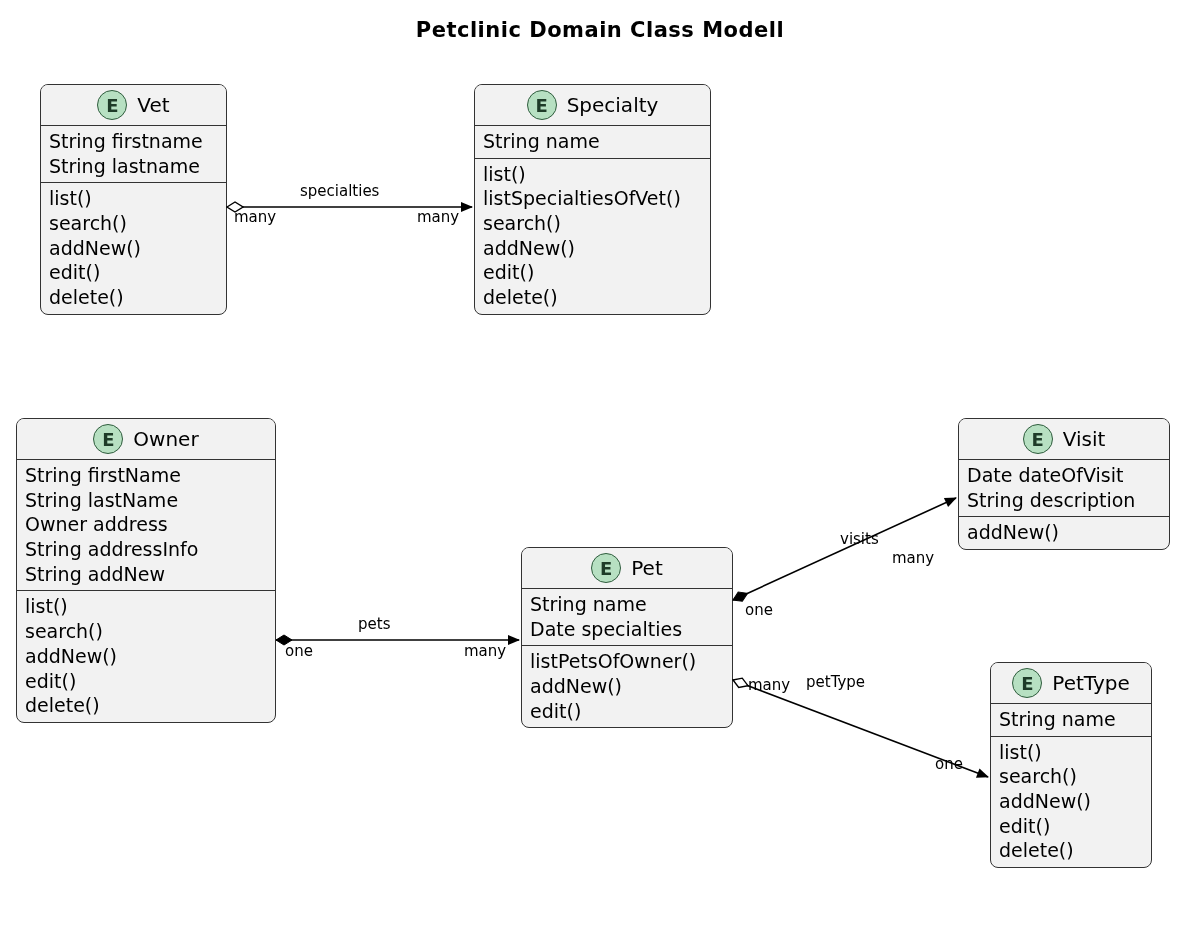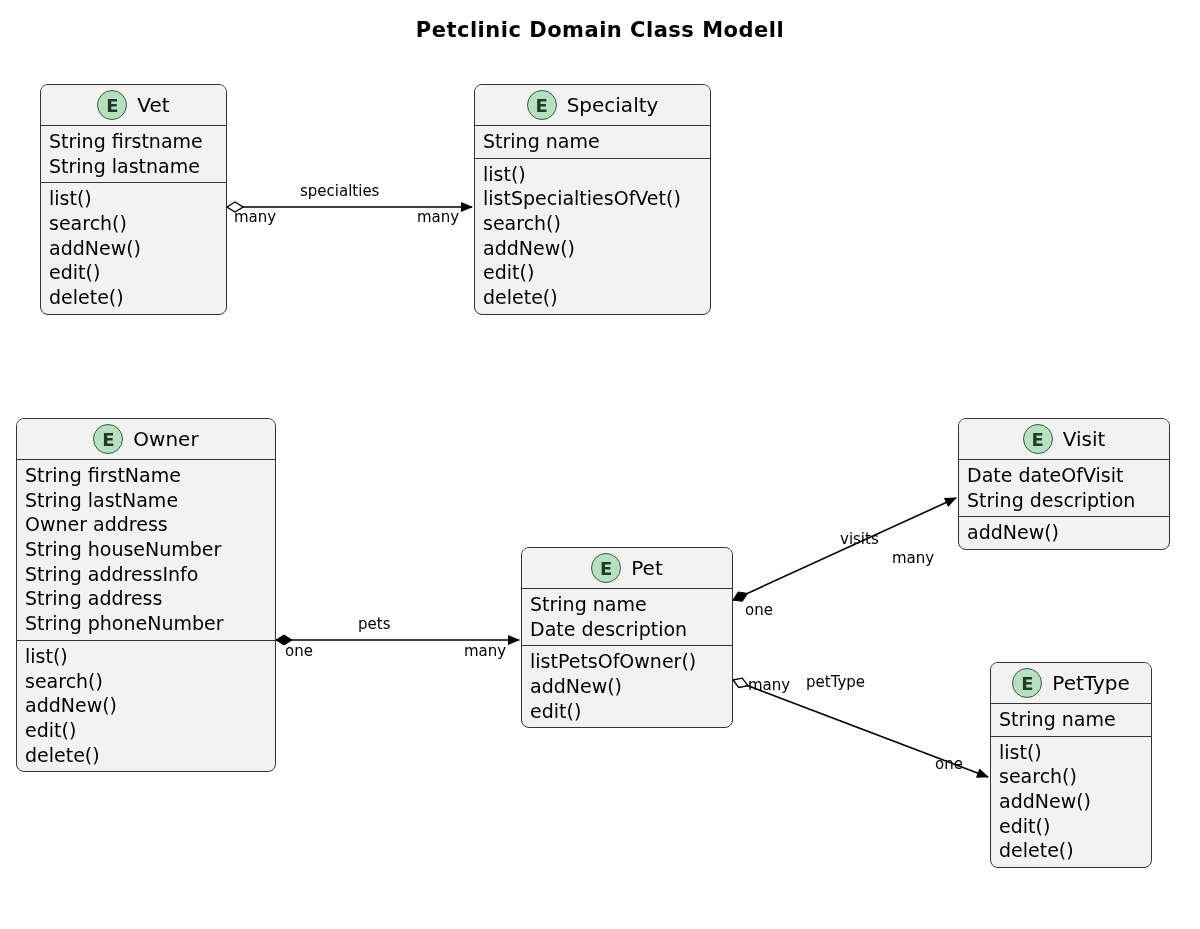--- a/index.html
+++ b/index.html
@@ -127,42 +127,40 @@
 
   <div class="entity" style="left:16px; top:418px; width:258px;">
     <div class="entity-header">
       <span class="e-badge">E</span>
       <span>Owner</span>
     </div>
     <div class="entity-section">
       <div>String firstName</div>
       <div>String lastName</div>
       <div>Owner address</div>
-      <div>String houseNumber</div>
       <div>String addressInfo</div>
-      <div>String address</div>
-      <div>String phoneNumber</div>
+      <div>String addNew</div>
     </div>
     <div class="entity-section">
       <div>list()</div>
       <div>search()</div>
       <div>addNew()</div>
       <div>edit()</div>
       <div>delete()</div>
     </div>
   </div>
 
   <div class="entity" style="left:521px; top:547px; width:210px;">
     <div class="entity-header">
       <span class="e-badge">E</span>
       <span>Pet</span>
     </div>
     <div class="entity-section">
       <div>String name</div>
-      <div>Date description</div>
+      <div>Date specialties</div>
     </div>
     <div class="entity-section">
       <div>listPetsOfOwner()</div>
       <div>addNew()</div>
       <div>edit()</div>
     </div>
   </div>
 
   <div class="entity" style="left:958px; top:418px; width:210px;">
     <div class="entity-header">

